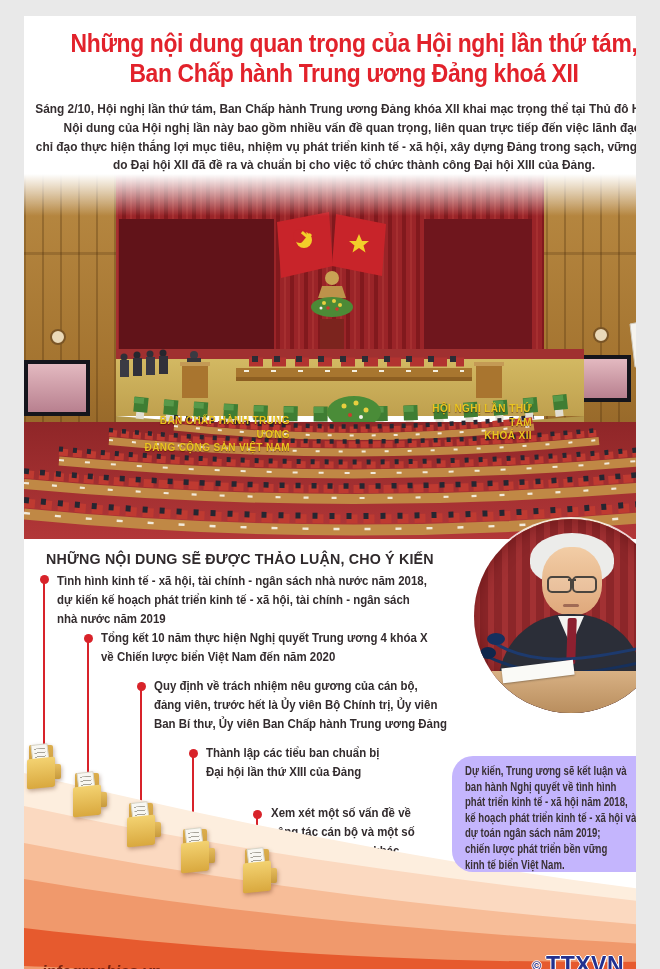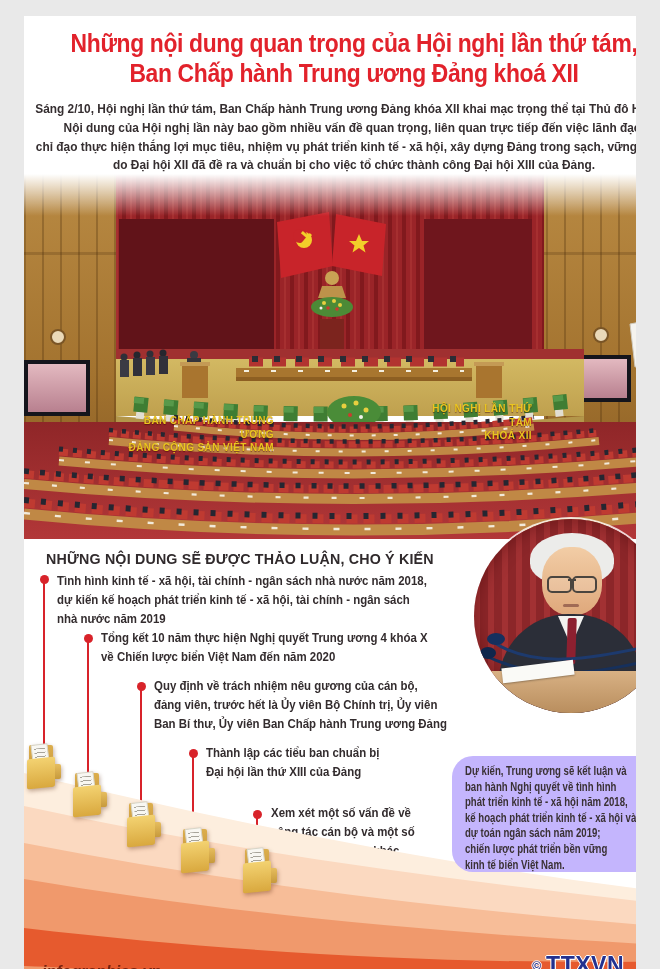--- a/index.html
+++ b/index.html
@@ -12,21 +12,21 @@
          font-size:26px;font-weight:bold;line-height:30px;letter-spacing:-0.4px;
          transform:scaleX(0.88);transform-origin:380px 0;}
   .intro{left:-50px;top:84px;width:760px;text-align:center;color:#352e30;
          font-size:13.5px;font-weight:bold;line-height:18.8px;
          transform:scaleX(0.88);transform-origin:380px 0;}
   
   .hall-wrap{left:0;top:158px;width:660px;height:365px;}
   .banner-text{position:absolute;text-align:right;color:#eac51f;font-weight:bold;
          font-size:10px;line-height:13.5px;letter-spacing:.4px;white-space:pre-line;
          text-shadow:0 1px 1px rgba(60,0,0,.5);}
-  .bt-left{left:95px;top:240px;width:155px;}
+  .bt-left{left:111px;top:240px;width:155px;}
   .bt-right{left:400px;top:228px;width:108px;}
   
   .heading{left:22px;top:534px;color:#302a2c;font-size:15px;font-weight:bold;
            letter-spacing:.2px;transform:scaleX(0.95);transform-origin:left top;}
   .item{color:#332c2e;font-size:13px;font-weight:bold;line-height:19px;
         transform:scaleX(0.88);transform-origin:left top;}
   .dot{position:absolute;width:9px;height:9px;border-radius:50%;background:#d8232a;}
   .tl{position:absolute;width:2.6px;background:#d8232a;}
   
   .folder{position:absolute;width:36px;height:48px;

